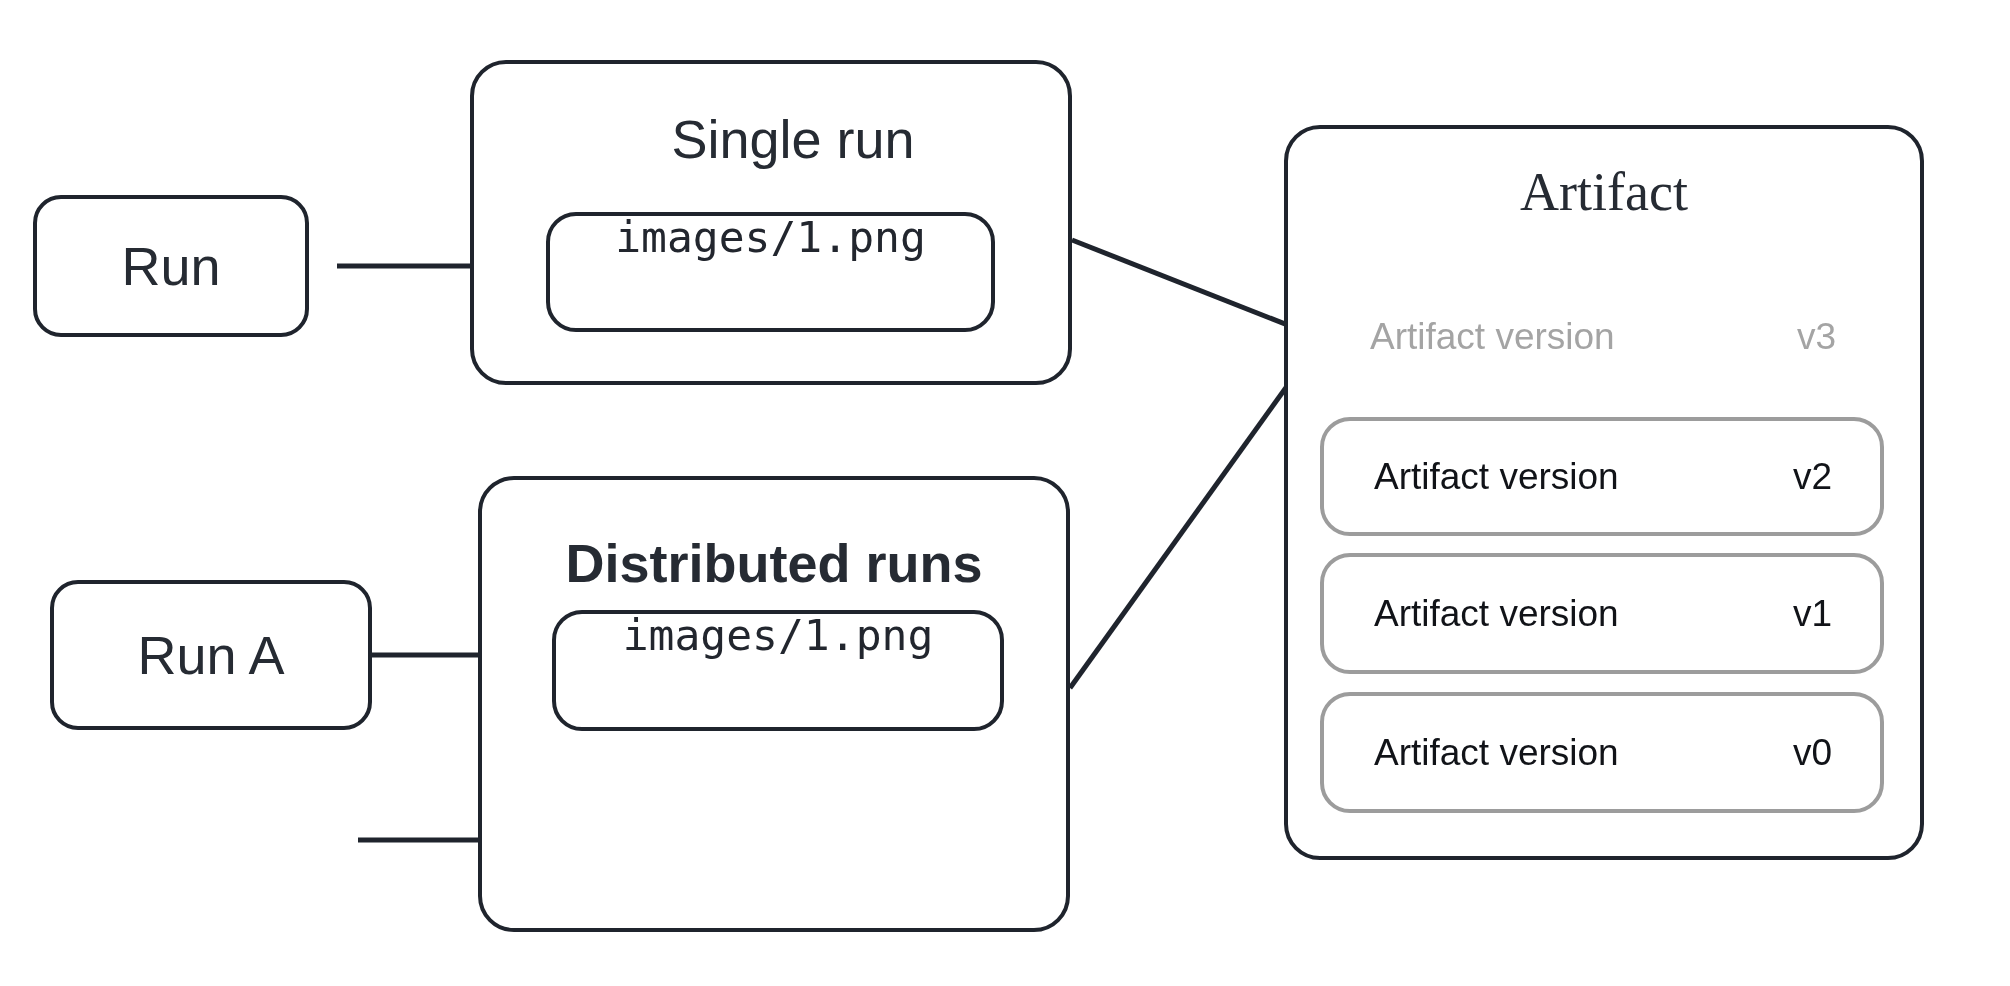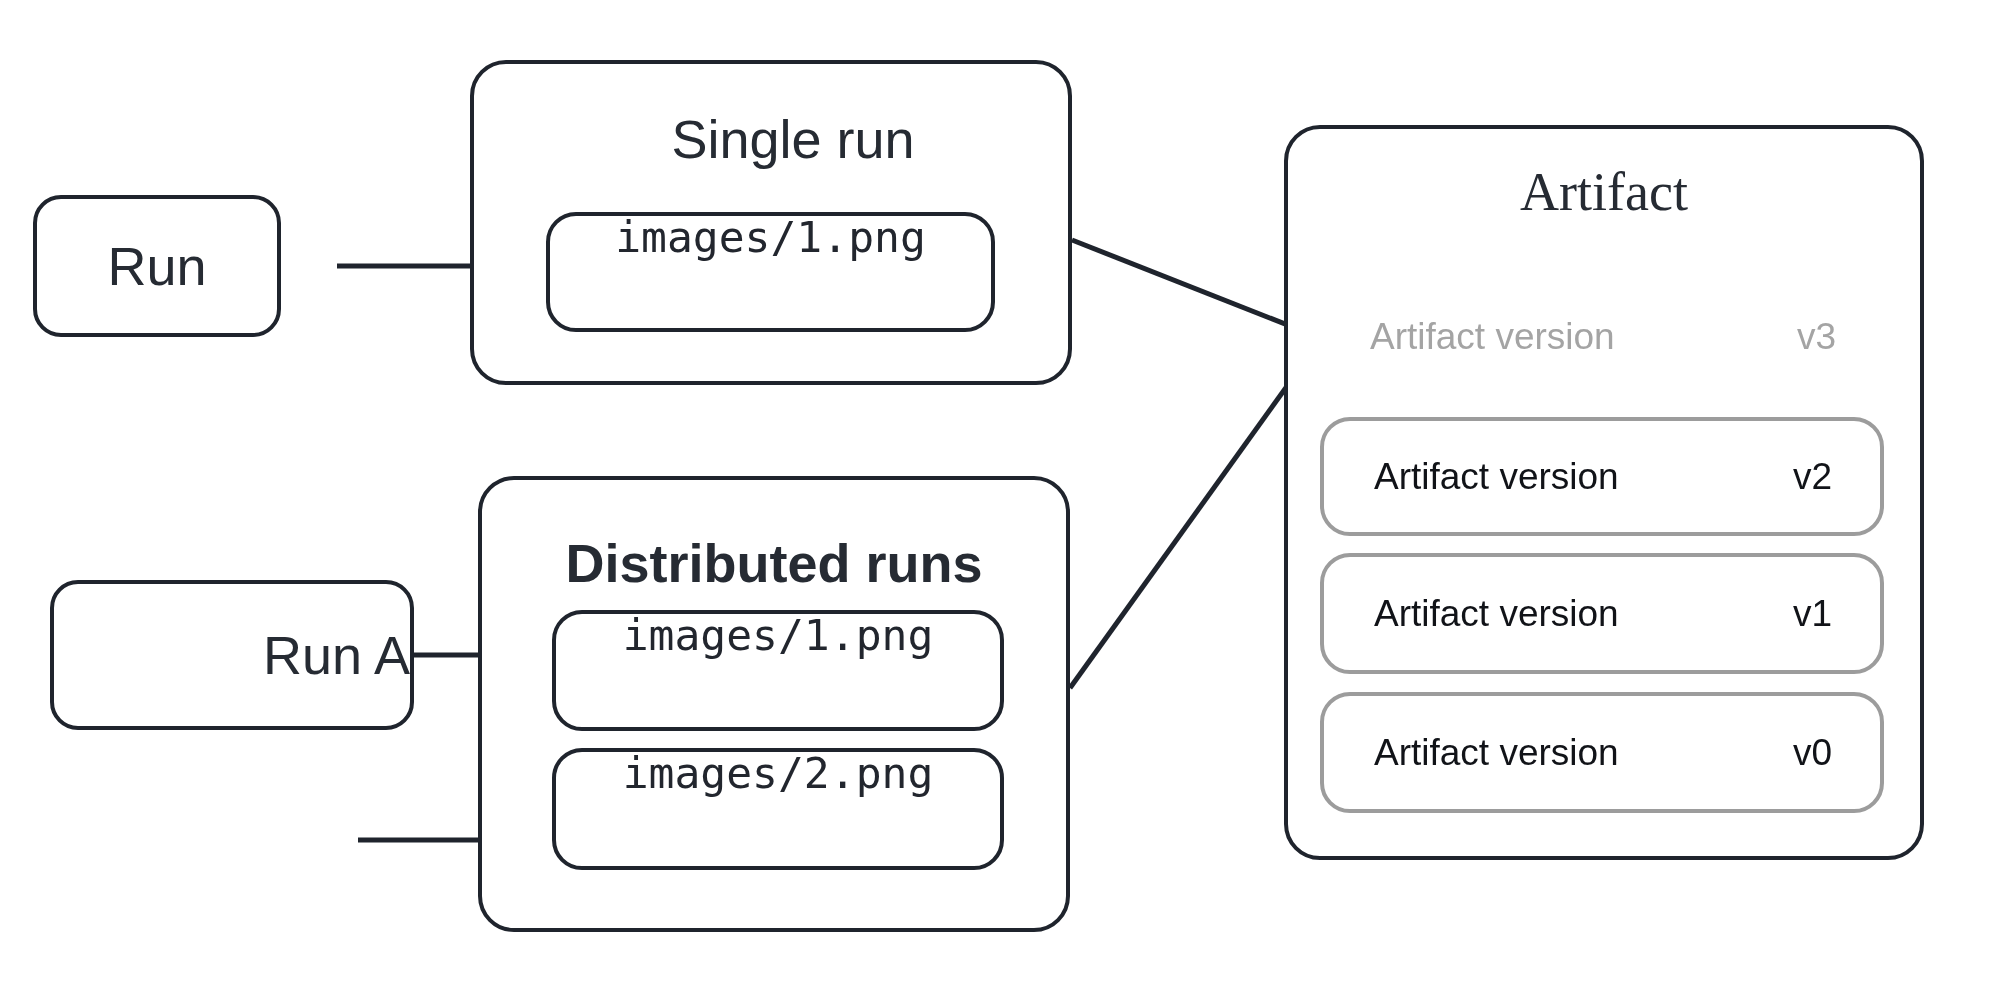--- a/index.html
+++ b/index.html
@@ -93,22 +93,22 @@
   }
   .version-row.pending .v-label,
   .version-row.pending .v-tag {
     color: var(--muted-gray);
   }
   #v3-row { top: 275px; height: 122px; }
   #v2-row { top: 417px; height: 119px; }
   #v1-row { top: 553px; height: 121px; }
   #v0-row { top: 692px; height: 121px; }
   
-  #run-box  { left: 33px;  top: 195px; width: 248px; height: 142px; }
-  #runA-box { left: 50px;  top: 580px; width: 364px; height: 150px; justify-content: flex-end; }
+  #run-box  { left: 33px;  top: 195px; width: 276px; height: 142px; }
+  #runA-box { left: 50px;  top: 580px; width: 322px; height: 150px; }
   #runB-box { left: 50px;  top: 763px; width: 306px; height: 150px; }
 
   #single-container { left: 470px; top: 60px;  width: 602px; height: 325px; }
   #single-title     { top: 48px; padding-left: 44px; }
   #file1-top        { left: 546px; top: 212px; width: 449px; height: 120px; }
 
   #dist-container { left: 478px; top: 476px; width: 592px; height: 456px; }
   #dist-title     { top: 56px; font-weight: bold; }
   #file1-bottom   { left: 552px; top: 610px; width: 452px; height: 121px; }
   #file2          { left: 552px; top: 748px; width: 452px; height: 122px; }
@@ -169,23 +169,20 @@
   <div class="file-node" id="file1-top">
     <span class="file-label">images/1.png</span>
   </div>
 
   <div class="container-box" id="dist-container">
     <span class="container-title" id="dist-title">Distributed runs</span>
   </div>
   <div class="file-node" id="file1-bottom">
     <span class="file-label">images/1.png</span>
   </div>
-  <div class="file-node" id="file2">
-    <span class="file-label">images/2.png</span>
-  </div>
 
   <div class="container-box" id="artifact-container">
     <span class="container-title" id="artifact-title">Artifact</span>
   </div>
 
   <div class="version-row pending" id="v3-row">
     <span class="v-label">Artifact version</span>
     <span class="v-tag">v3</span>
   </div>
   <div class="version-row" id="v2-row">

